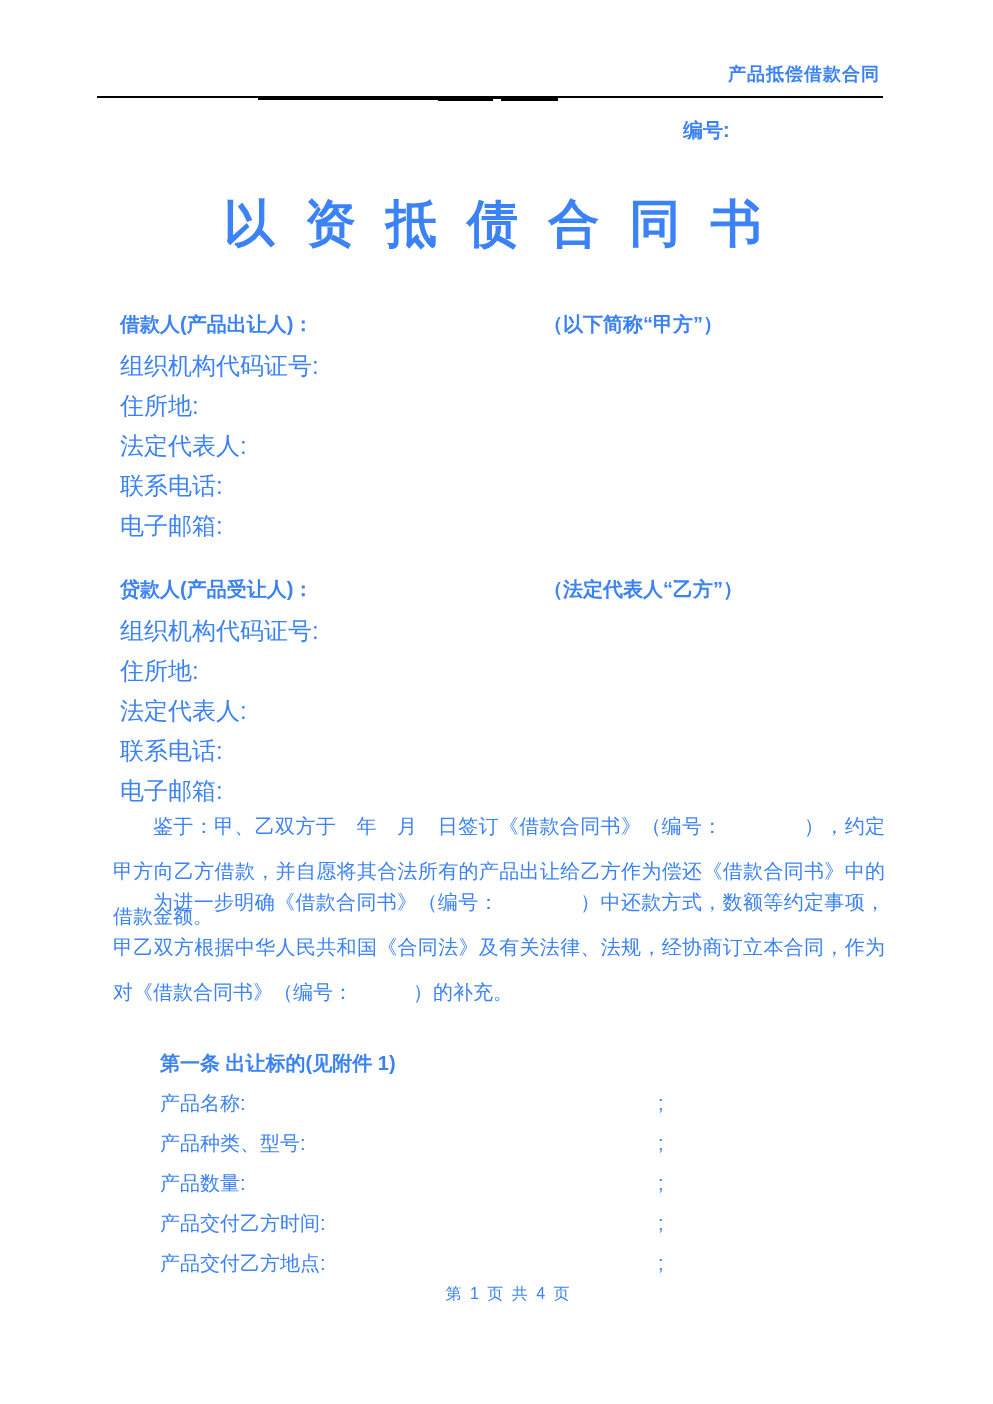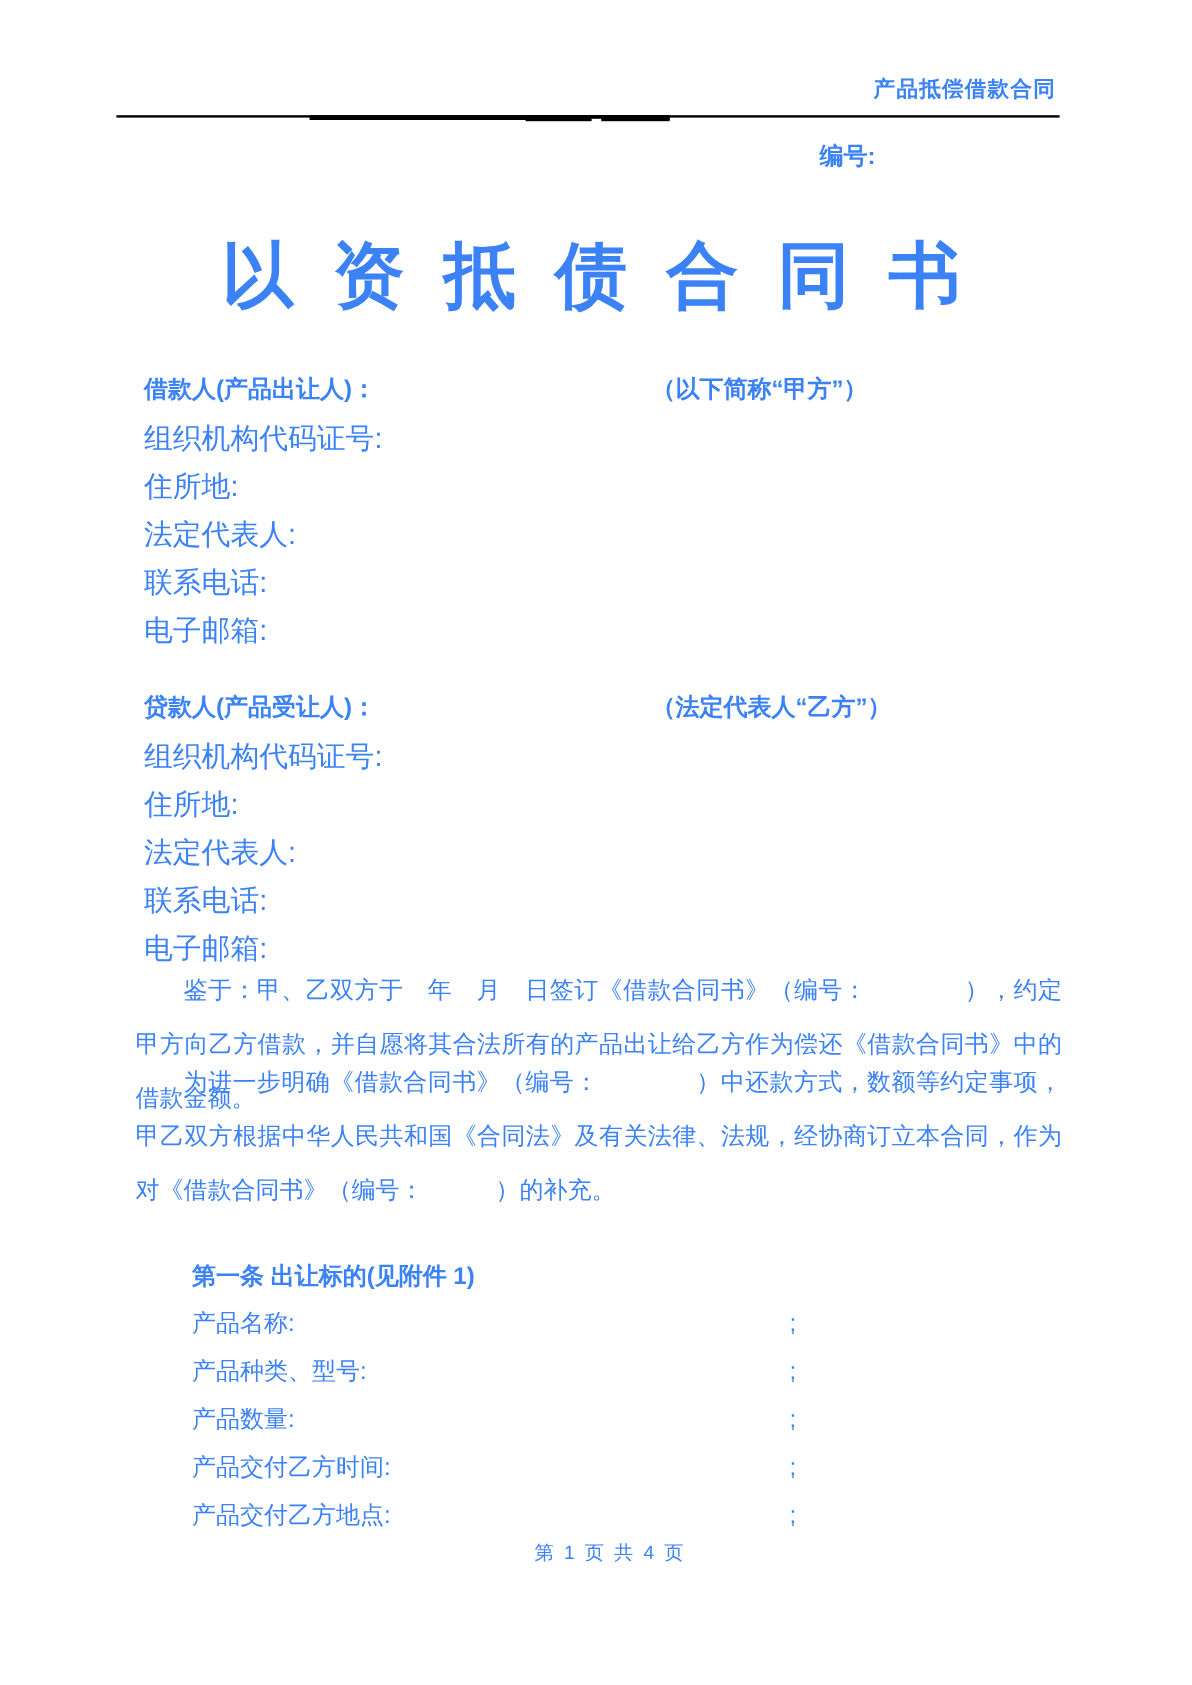--- a/index.html
+++ b/index.html
@@ -40,21 +40,21 @@
     font-weight: 700;
   }
 
   .title {
     position: absolute;
     top: 190px;
     left: 0;
     width: 100%;
     margin: 0;
     text-align: center;
-    font-size: 60px;
+    font-size: 51px;
     font-weight: 700;
     letter-spacing: 8px;
     white-space: nowrap;
   }
 
   .party-head {
     position: absolute;
     left: 120px;
     width: 770px;
     height: 26px;

